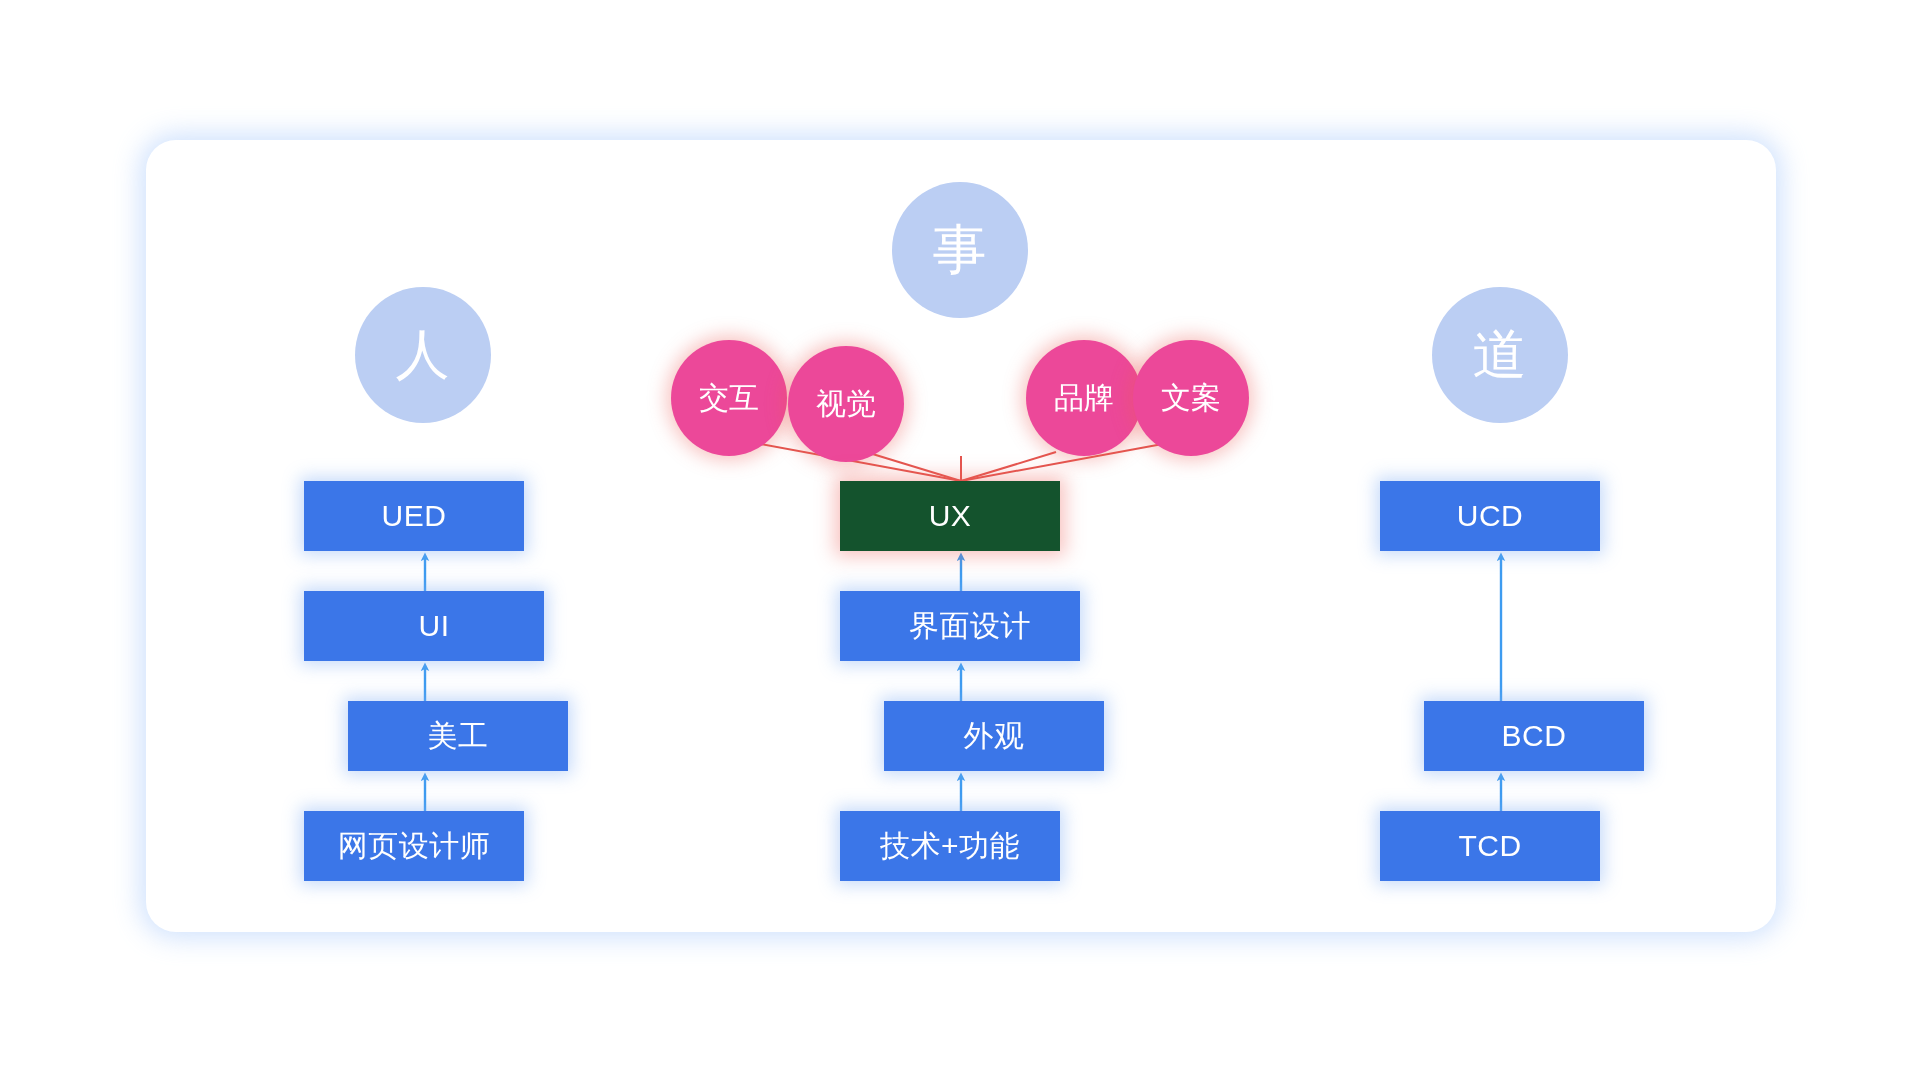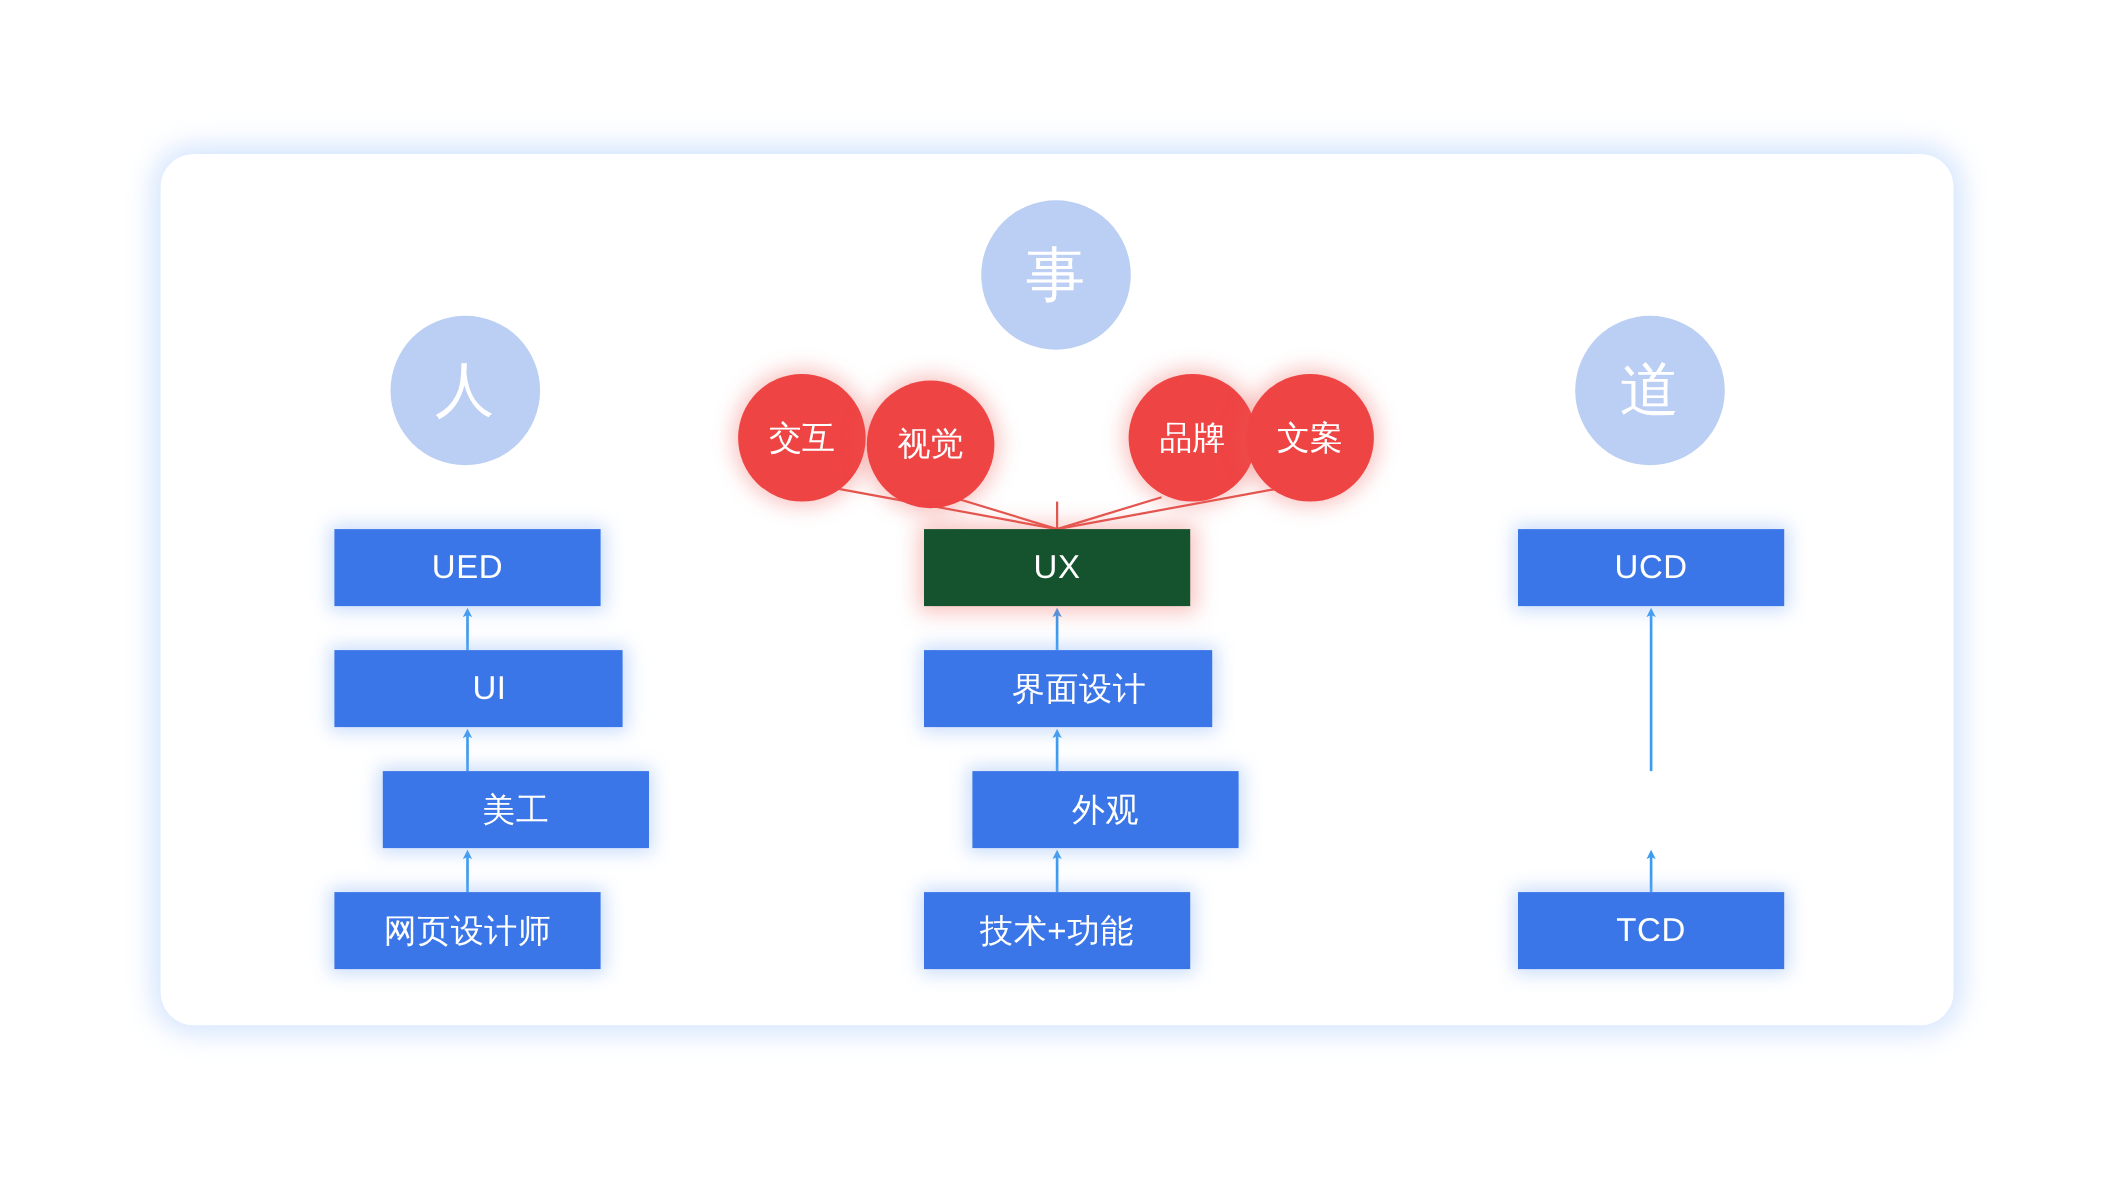--- a/index.html
+++ b/index.html
@@ -38,32 +38,32 @@
   }
   #c-ren{left:355px;top:287px;}
   #c-shi{left:892px;top:182px;}
   #c-dao{left:1432px;top:287px;}
 
   
   .rcircle{
     position:absolute;
     width:116px;height:116px;
     border-radius:50%;
-    background:#ef4444;
+    background:#ec4899;
     display:flex;align-items:center;justify-content:center;
     color:#ffffff;
     font-size:30px;
     font-weight:300;
     box-shadow:0 0 18px 5px rgba(236,91,85,0.35);
   }
 
   
   .nodebox{
     position:absolute;
-    width:242px;height:70px;
+    width:220px;height:70px;
     background:#3b76e8;
     display:flex;align-items:center;justify-content:center;
     color:#ffffff;
     font-size:30px;
     font-weight:300;
     letter-spacing:0.5px;
     box-shadow:0 0 16px 4px rgba(130,175,245,0.45);
   }
   .nodebox.accent{
     background:#14532d;
@@ -129,15 +129,16 @@
   <div class="nodebox col-left row-2">UI</div>
   <div class="nodebox col-left row-3">美工</div>
   <div class="nodebox col-left row-4">网页设计师</div>
 
   <div class="nodebox accent col-mid row-1">UX</div>
   <div class="nodebox col-mid row-2">界面设计</div>
   <div class="nodebox col-mid row-4">技术+功能</div>
   <div class="nodebox col-mid row-3">外观</div>
 
   <div class="nodebox col-right row-1">UCD</div>
+  <div class="nodebox col-right row-3">BCD</div>
   <div class="nodebox col-right row-4">TCD</div>
 
 </div>
 
 </body></html>

